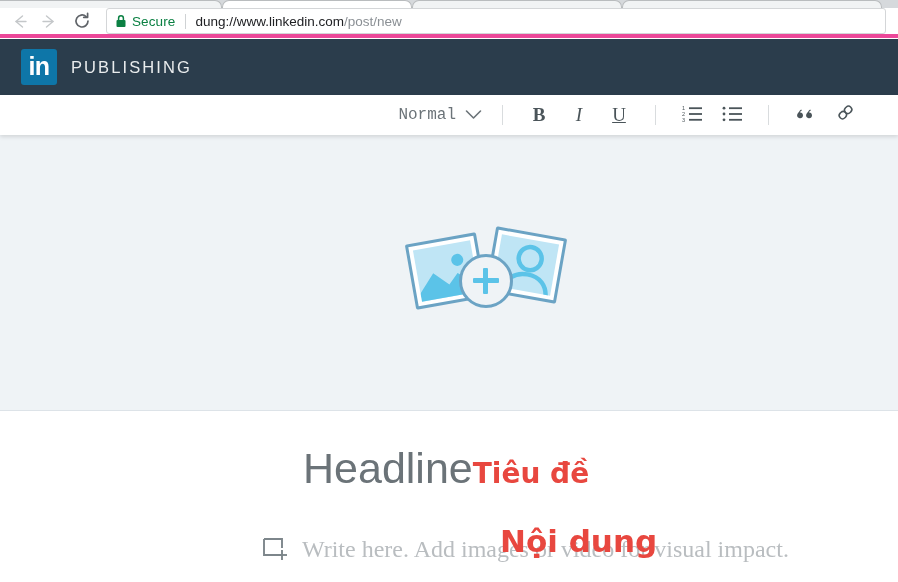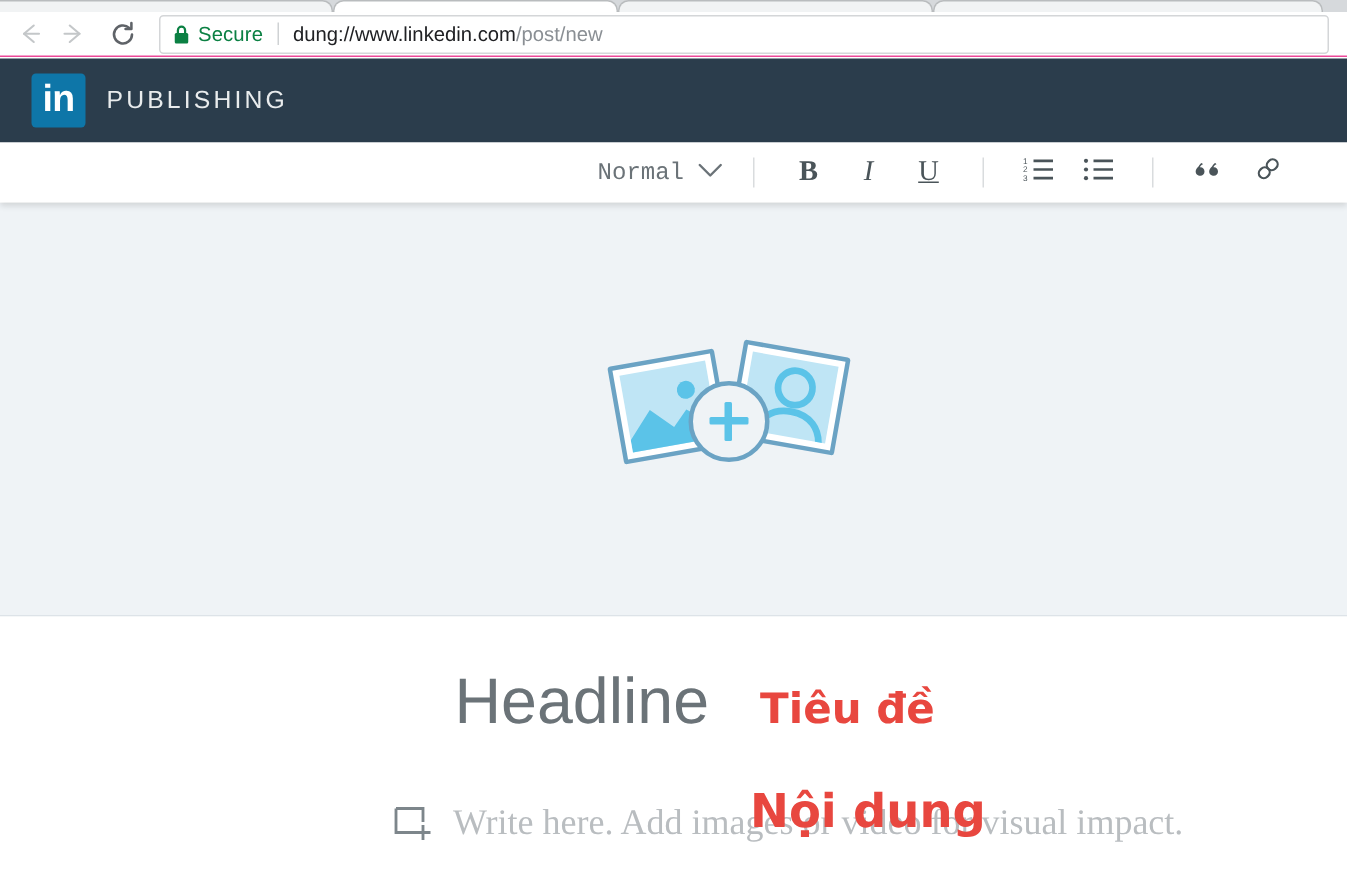--- a/index.html
+++ b/index.html
@@ -44,21 +44,21 @@
   .tab-shape.t1 { left: -40px; width: 260px; }
   .tab-shape.t2 { left: 222px; width: 188px; background:#ffffff; }
   .tab-shape.t3 { left: 412px; width: 208px; }
   .tab-shape.t4 { left: 622px; width: 258px; }
 
   .browser-toolbar {
     position: absolute;
     left: 0; top: 8px;
     width: 898px; height: 30px;
     background: #ffffff;
-    border-bottom: 1px solid #ec4899;
+    border-bottom: 4px solid #ec4899;
     display: flex;
     align-items: center;
     box-sizing: border-box;
   }
   .nav-btn {
     width: 28px; height: 28px;
     display: flex; align-items: center; justify-content: center;
     flex: 0 0 auto;
   }
   .nav-btn svg { display: block; }
@@ -277,21 +277,20 @@
     left: 0; top: 411px;
     width: 898px; height: 171px;
     background: #ffffff;
     box-sizing: border-box;
   }
   .headline-row {
     position: absolute;
     left: 303px; top: 36px;
     display: flex;
     align-items: baseline;
-    gap: 34px;
   }
   .headline-placeholder {
     font-size: 43px;
     color: #6b7378;
     font-family: "Liberation Sans", sans-serif;
     font-weight: normal;
     line-height: 1;
   }
   .anno-headline {
     color: #e8473f;

